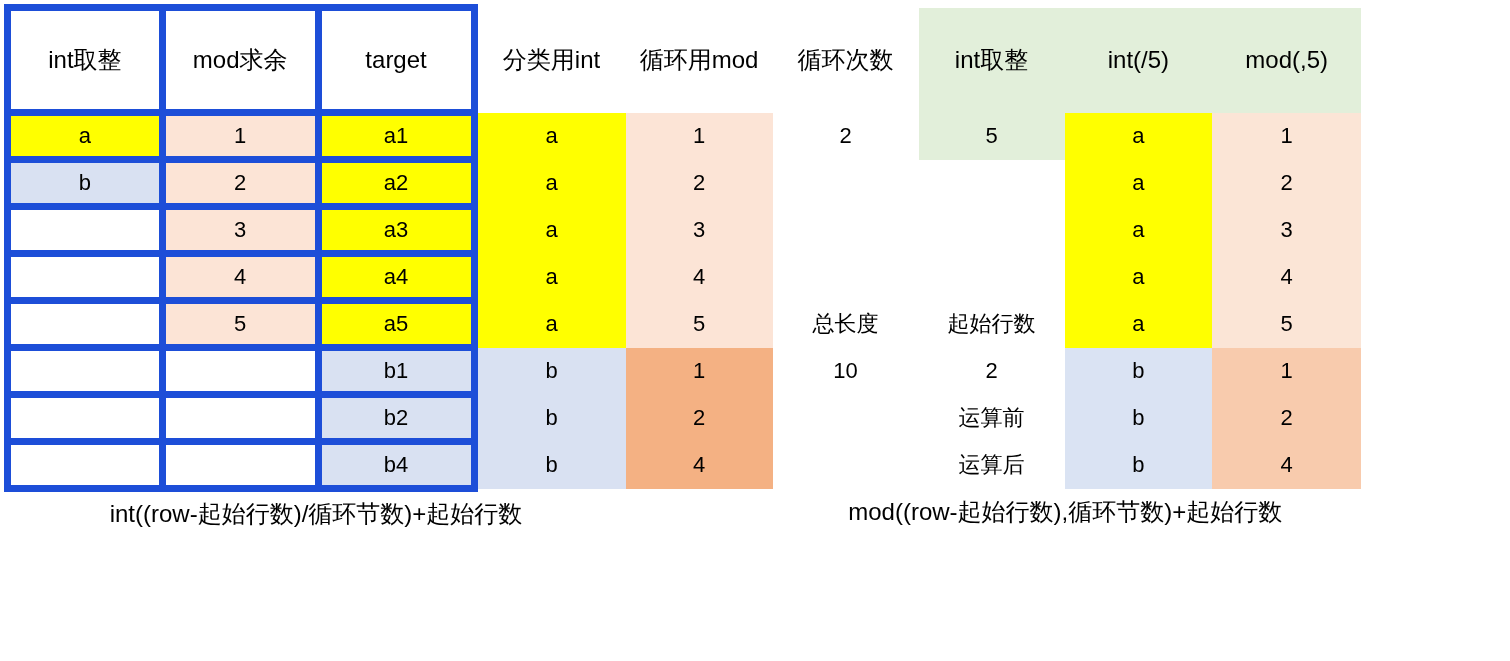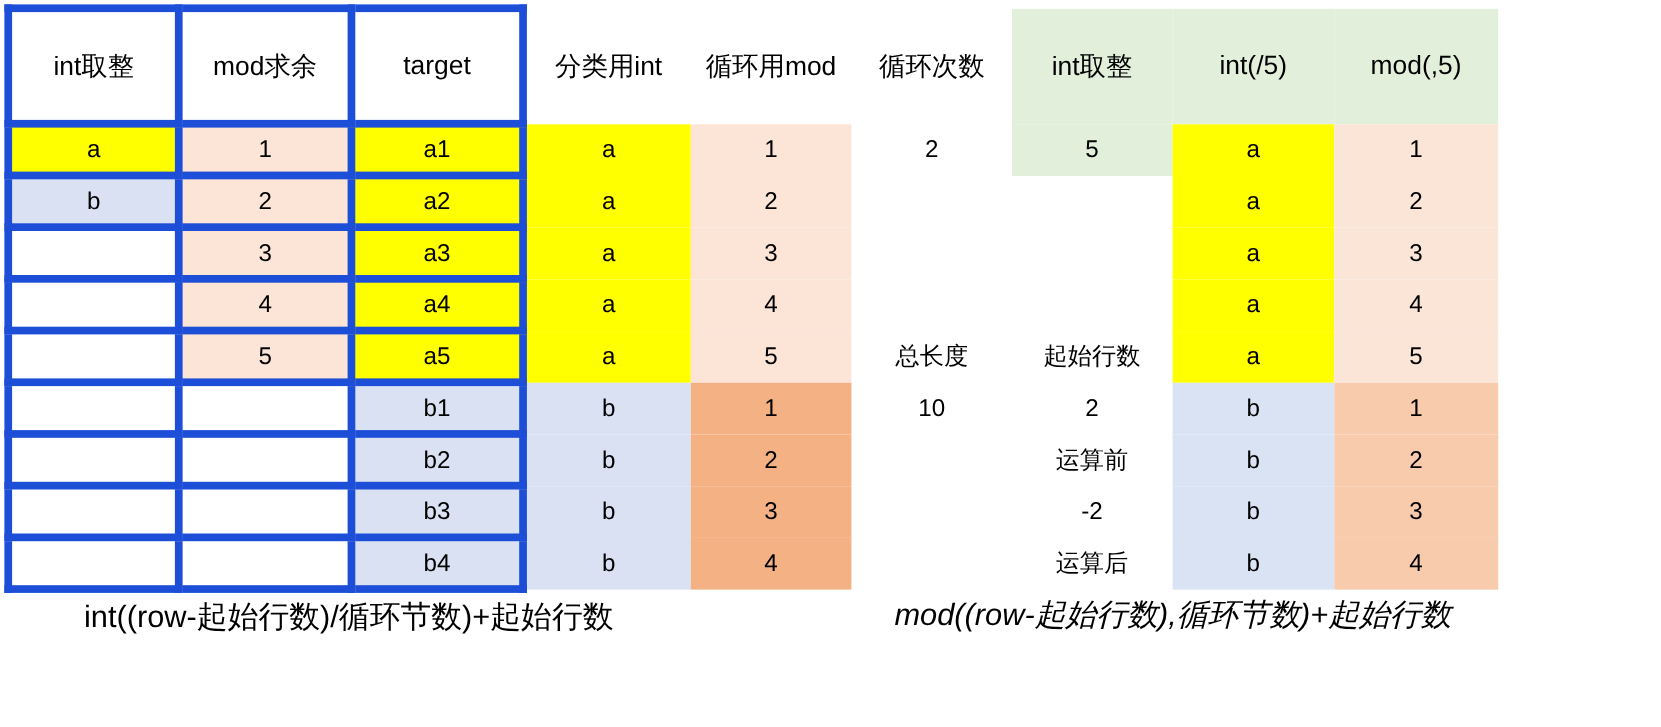--- a/index.html
+++ b/index.html
@@ -33,21 +33,21 @@
   .peach      { background: #fce4d6; }
   .peach2     { background: #fbe5d6; } 
   .blue       { background: #d9e1f2; }
   .blue2      { background: #dae3f3; }
   .orange     { background: #f4b183; }
   .orange2    { background: #f8cbad; }
   .green-hd   { background: #e2efda; }
   
   .formula-row td {
     height: 42px;
-    font-size: 28px;
+    font-size: 24px;
     text-align: left;
     white-space: nowrap;
     padding-left: 20px;
   }
 </style>
 </head>
 <body>
 
 <table>
 
@@ -149,45 +149,33 @@
     <td class="b blue">b2</td>
     <td class="blue">b</td>
     <td class="orange">2</td>
     <td></td>
     <td>运算前</td>
     <td class="blue2">b</td>
     <td class="orange2">2</td>
     <td></td>
   </tr>
 
-  <tr>
-    <td class="b"></td>
-    <td class="b"></td>
-    <td class="b blue">b3</td>
-    <td class="blue">b</td>
-    <td class="orange">3</td>
-    <td></td>
-    <td>-2</td>
-    <td class="blue2">b</td>
-    <td class="orange2">3</td>
-    <td></td>
-  </tr>
 
   <tr>
     <td class="b"></td>
     <td class="b"></td>
     <td class="b blue">b4</td>
     <td class="blue">b</td>
     <td class="orange">4</td>
     <td></td>
     <td>运算后</td>
     <td class="blue2">b</td>
     <td class="orange2">4</td>
     <td></td>
   </tr>
 
 
   <tr class="formula-row">
     <td colspan="4" style="text-align:center;padding-left:0;">int((row-起始行数)/循环节数)+起始行数</td>
-    <td colspan="6" style="text-align:center;padding-left:0;font-style:italic;">mod((row-起始行数),循环节数)+起始行数</td>
+    <td colspan="6" style="text-align:center;padding-left:0;">mod((row-起始行数),循环节数)+起始行数</td>
   </tr>
 </tbody>
   </table>
 
 </body></html>

